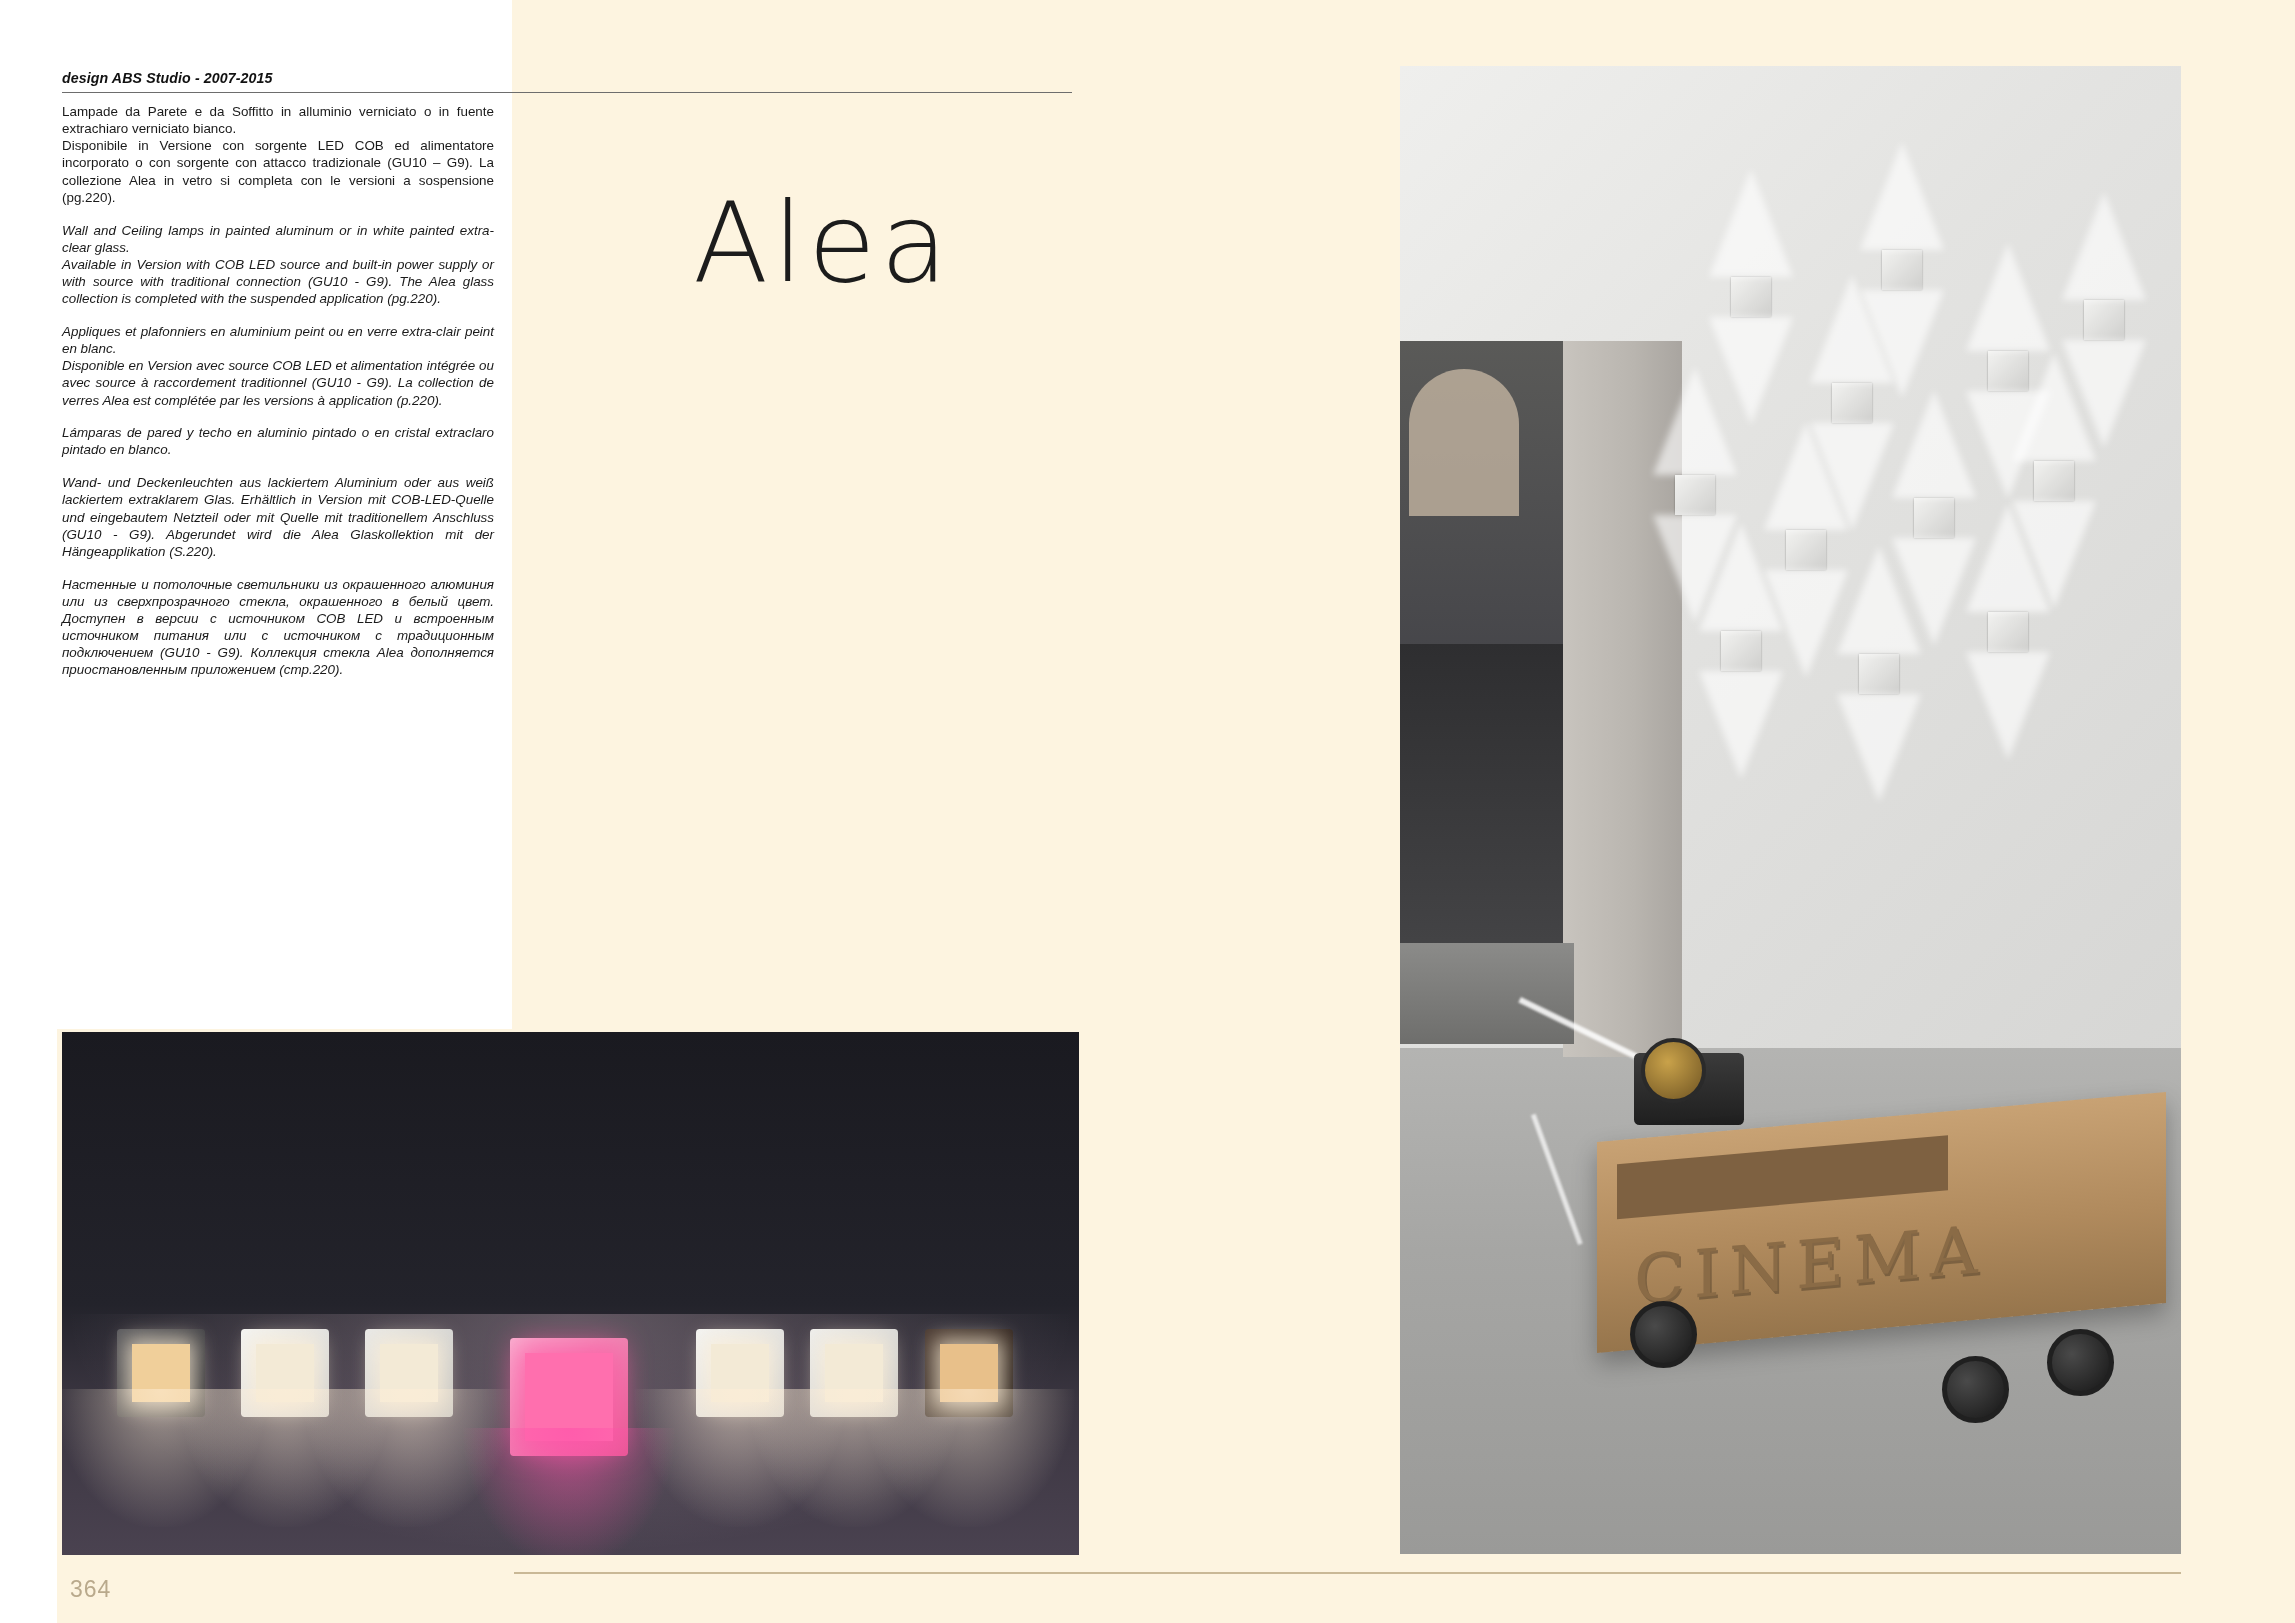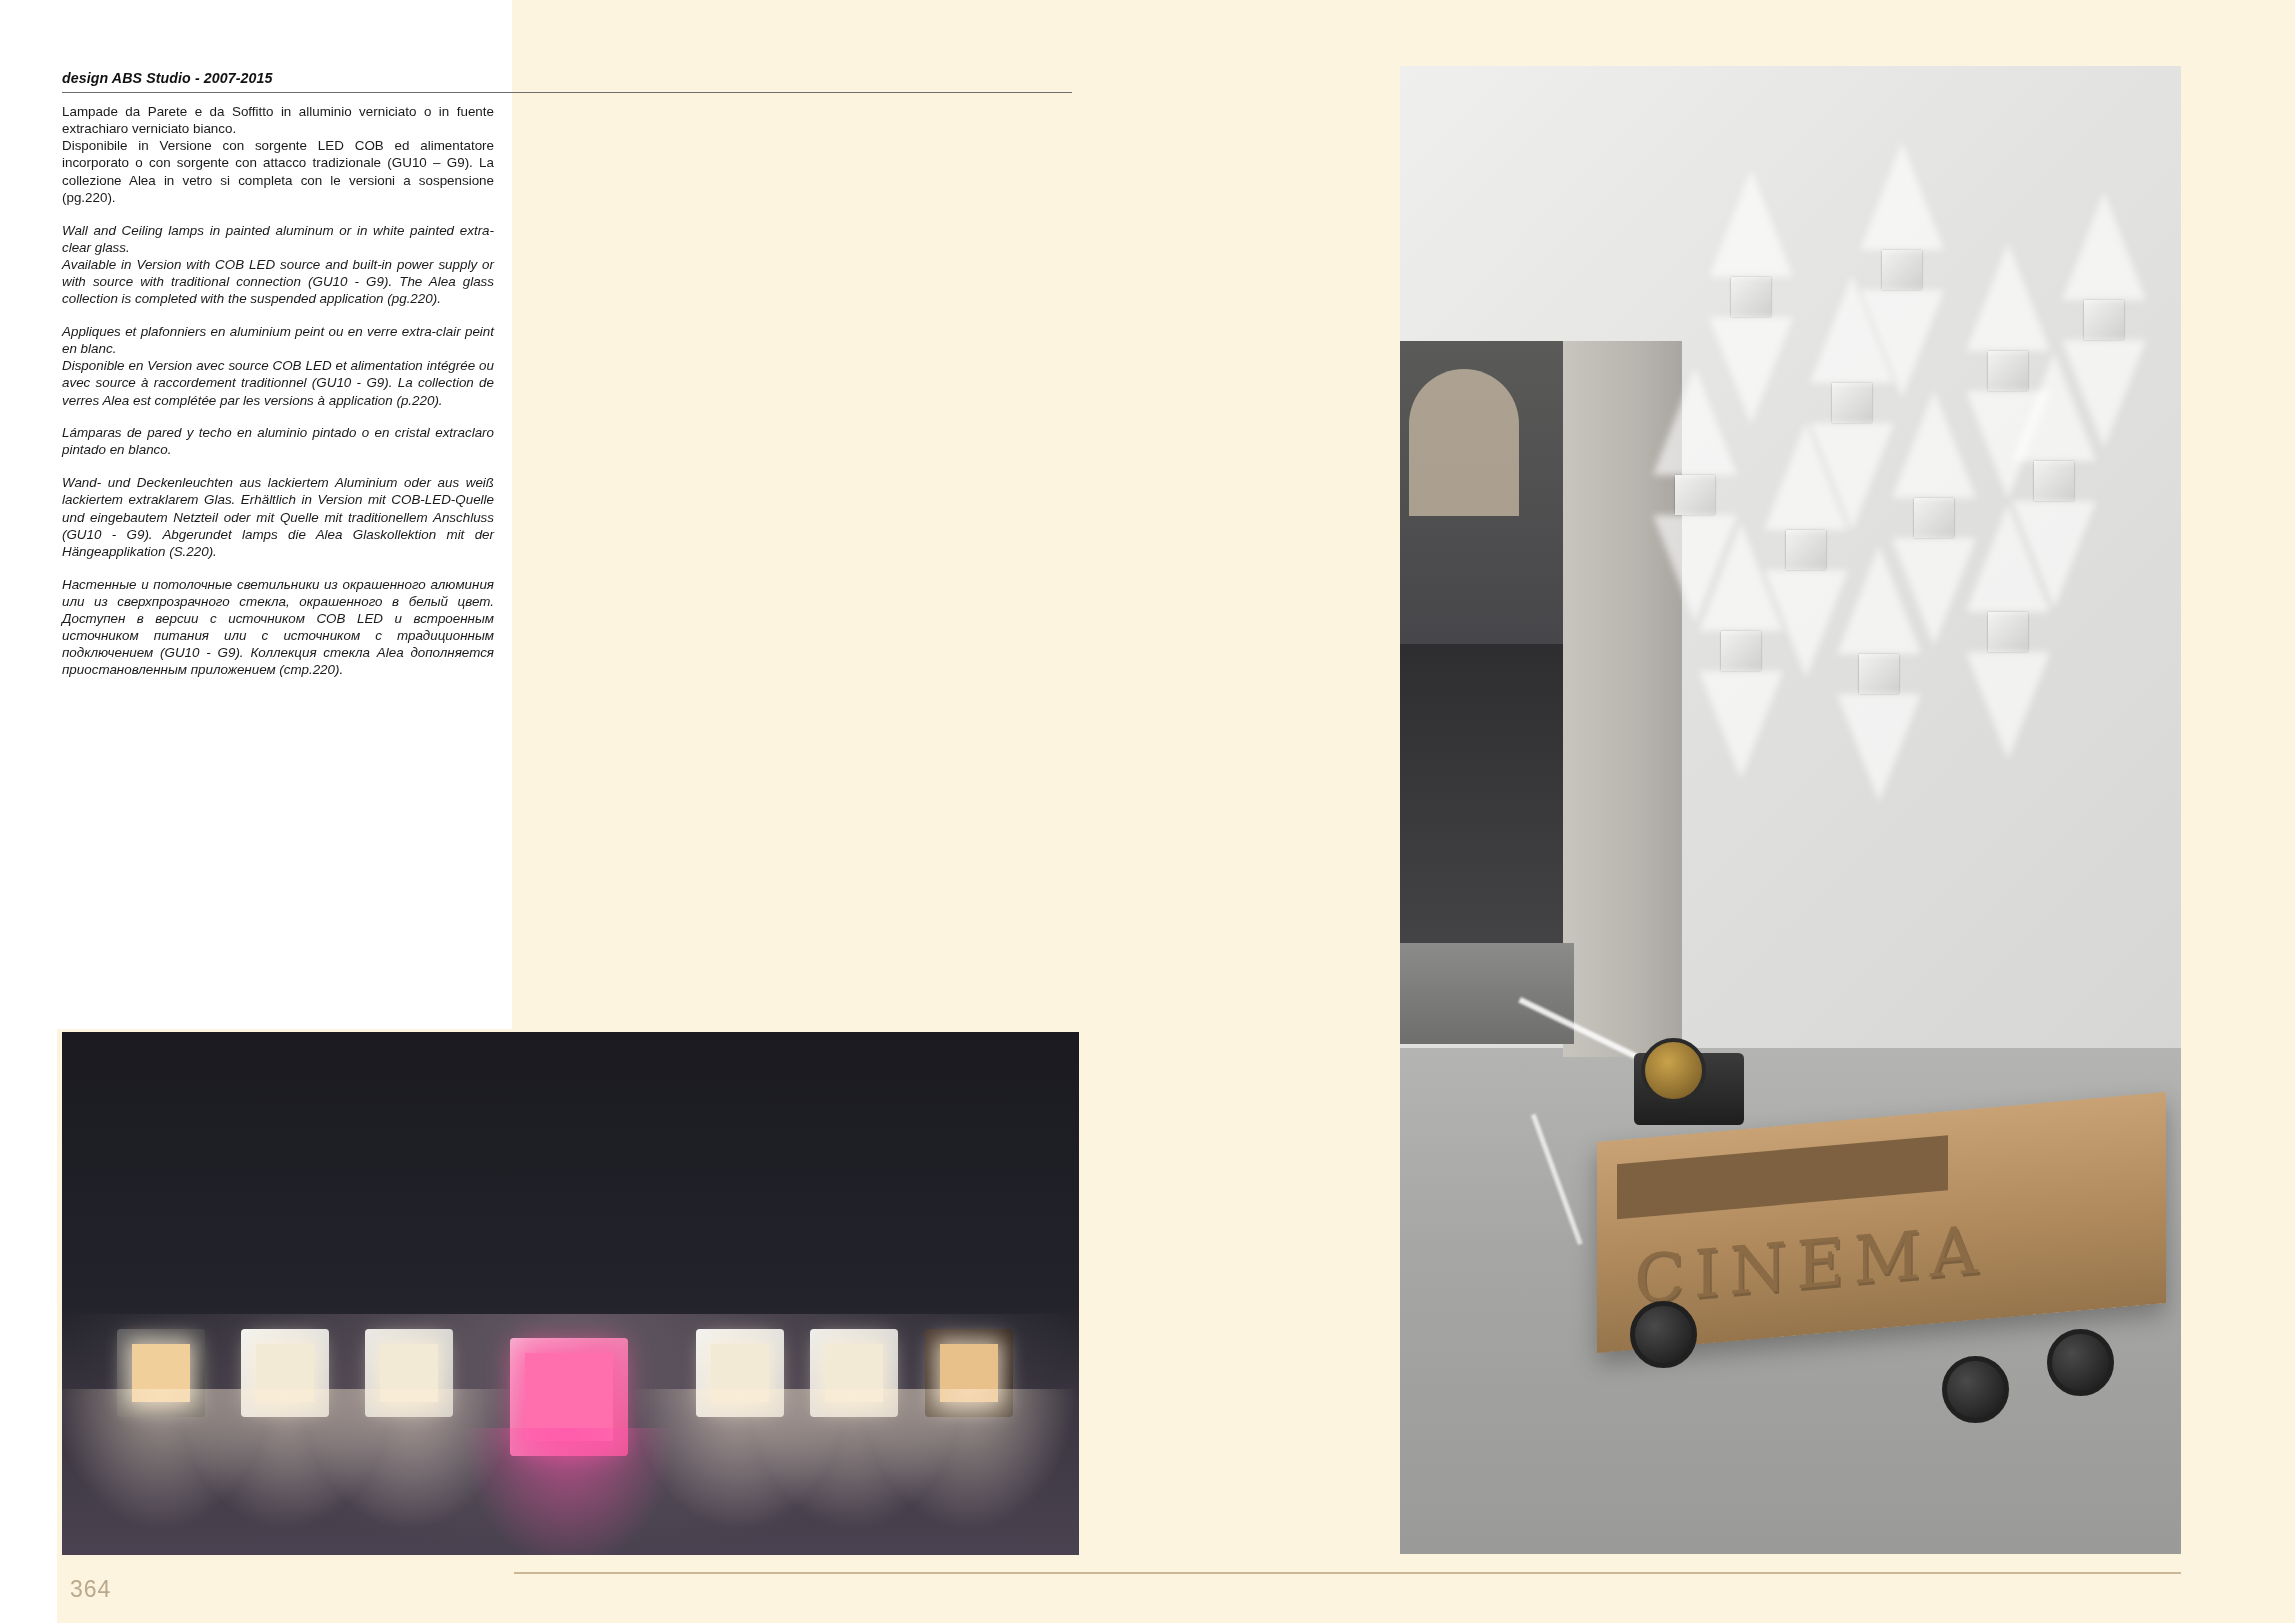--- a/index.html
+++ b/index.html
@@ -316,27 +316,28 @@
       <p class="it">Available in Version with COB LED source and built-in power supply or with source with traditional connection (GU10 - G9). The Alea glass collection is completed with the suspended application (pg.220).</p>
     </div>
     <div class="para-group">
       <p class="it">Appliques et plafonniers en aluminium peint ou en verre extra-clair peint en blanc.</p>
       <p class="it">Disponible en Version avec source COB LED et alimentation intégrée ou avec source à raccordement traditionnel (GU10 - G9). La collection de verres Alea est complétée par les versions à application (p.220).</p>
     </div>
     <div class="para-group">
       <p class="it">Lámparas de pared y techo en aluminio pintado o en cristal extraclaro pintado en blanco.</p>
     </div>
     <div class="para-group">
-      <p class="it">Wand- und Deckenleuchten aus lackiertem Aluminium oder aus weiß lackiertem extraklarem Glas. Erhältlich in Version mit COB-LED-Quelle und eingebautem Netzteil oder mit Quelle mit traditionellem Anschluss (GU10 - G9). Abgerundet lamps die Alea Glaskollektion mit der Hängeapplikation (S.220).</p>
+      <p class="it">Wand- und Deckenleuchten aus lackiertem Aluminium oder aus weiß lackiertem extraklarem Glas. Erhältlich in Version mit COB-LED-Quelle und eingebautem Netzteil oder mit Quelle mit traditionellem Anschluss (GU10 - G9). Abgerundet wird die Alea Glaskollektion mit der Hängeapplikation (S.220).</p>
     </div>
     <div class="para-group">
       <p class="ru">Настенные и потолочные светильники из окрашенного алюминия или из сверхпрозрачного стекла, окрашенного в белый цвет. Доступен в версии с источником COB LED и встроенным источником питания или с источником с традиционным подключением (GU10 - G9). Коллекция стекла Alea дополняется приостановленным приложением (стр.220).</p>
     </div>
   </div>
 
+  <div class="title">Alea</div>
 
   <div class="img-left">
     <div class="studio">
       <div class="floorglow"></div>
       <div class="cube" style="left:55px; background:linear-gradient(135deg,#5a5a5e,#2d2d31);">
           <div class="inner" style="background:#f0cf9a"></div>
           <div class="glow"></div>
         </div>
       <div class="cube" style="left:179px; background:linear-gradient(135deg,#f4f4f2,#cfcfcd);">
           <div class="inner"></div>

